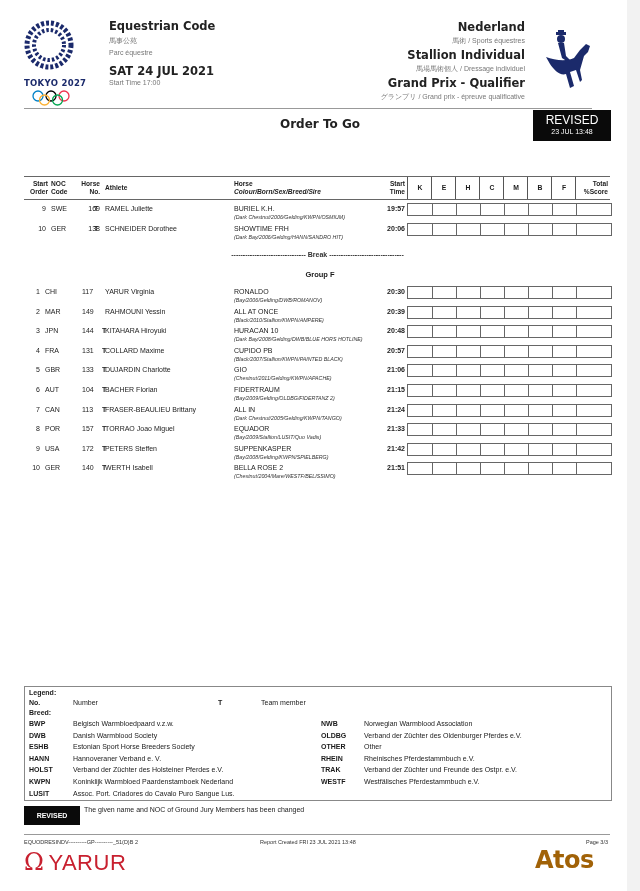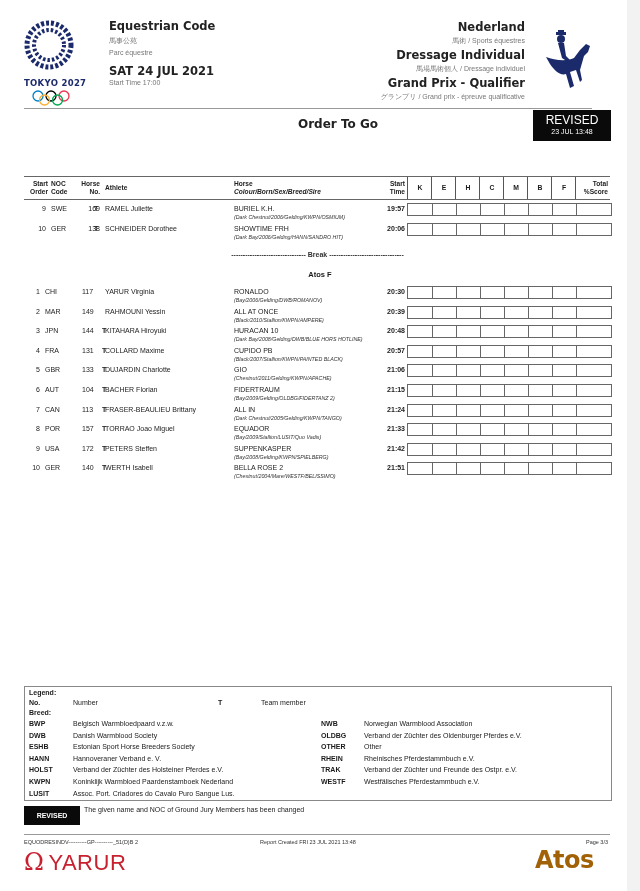--- a/index.html
+++ b/index.html
@@ -22,21 +22,21 @@
   .event .e1 { font-family: "DejaVu Sans", sans-serif; font-weight: bold; font-size: 11.5px; color: #222; }
   .event .e2 { font-size: 7px; color: #777; margin-top: 2px; }
   .event .e3 { font-family: "DejaVu Sans", sans-serif; font-weight: bold; font-size: 11.5px; color: #222; margin-top: 2px; }
   .event .e4 { font-size: 7px; color: #777; margin-top: 2px; }
   .event .e5 { font-family: "DejaVu Sans", sans-serif; font-weight: bold; font-size: 11.5px; color: #222; margin-top: 2px; }
   .event .e6 { font-size: 7px; color: #777; margin-top: 2px; }
   .pictogram { left: 544px; top: 30px; width: 50px; height: 60px; }
 
   .hr-top { left: 24px; top: 108px; width: 568px; height: 1px; background: #999; }
 
-  .title-block { left: 248px; top: 117px; width: 180px; text-align: center; }
+  .title-block { left: 230px; top: 117px; width: 180px; text-align: center; }
   .title-block .tt { font-family: "DejaVu Sans", sans-serif; font-weight: bold; font-size: 12px; color: #222; }
   .title-block .ts { font-size: 9.5px; color: #444; margin-top: 5px; }
 
   .revised-box { left: 533px; top: 110px; width: 78px; height: 31px; background: #0a0a0a; color: #fff; text-align: center; }
   .revised-box .r1 { font-size: 12px; margin-top: 3px; }
   .revised-box .r2 { font-size: 7px; margin-top: 1px; }
 
   
   .table-head { left: 24px; top: 176px; width: 586px; height: 22px; border-top: 1px solid #666; border-bottom: 1px solid #666; }
   .th { position: absolute; font-size: 6.6px; font-weight: bold; line-height: 8px; color: #222; }
@@ -100,21 +100,21 @@
   <div class="t1">Equestrian Code</div>
   <div class="t2">馬事公苑</div>
   <div class="t3">Parc équestre</div>
   <div class="date">SAT 24 JUL 2021</div>
   <div class="start">Start Time 17:00</div>
 </div>
 
 <div class="abs event">
   <div class="e1">Nederland</div>
   <div class="e2">馬術 / Sports équestres</div>
-  <div class="e3">Dressage Individual</div>
+  <div class="e3">Stallion Individual</div>
   <div class="e4">馬場馬術個人 / Dressage individuel</div>
   <div class="e5">Grand Prix - Qualifier</div>
   <div class="e6">グランプリ / Grand prix - épreuve qualificative</div>
 </div>
 
 <svg class="abs pictogram" viewBox="0 0 50 60">
   <g fill="#1b2a6b">
     <rect x="12" y="2" width="10" height="3"></rect>
     <rect x="14" y="0" width="6" height="3"></rect>
     <circle cx="17" cy="9" r="4"></circle>
@@ -207,21 +207,21 @@
         <div class="b" style="left: 72px;"></div>
         <div class="b" style="left: 96px;"></div>
         <div class="b" style="left: 120px;"></div>
         <div class="b" style="left: 144px;"></div>
         <div class="b" style="left: 168px;"></div>
       </div>
     </div>
   </div>
 
 <div class="abs break-line">-------------------------------- Break --------------------------------</div>
-<div class="abs group-title">Atos F</div>
+<div class="abs group-title">Group F</div>
 
 <div id="rows-group">
     <div class="row" style="top: 286px;">
       <div class="c-order" style="width: 16px;">1</div>
       <div class="c-noc" style="left: 21px;">CHI</div>
       <div class="c-horseno left" style="left: 58px;">117</div>
       <div class="c-team gf"></div>
       <div class="c-athlete">YARUR Virginia</div>
       <div class="c-horse">RONALDO</div>
       <div class="c-detail">(Bay/2006/Gelding/DWB/ROMANOV)</div>

